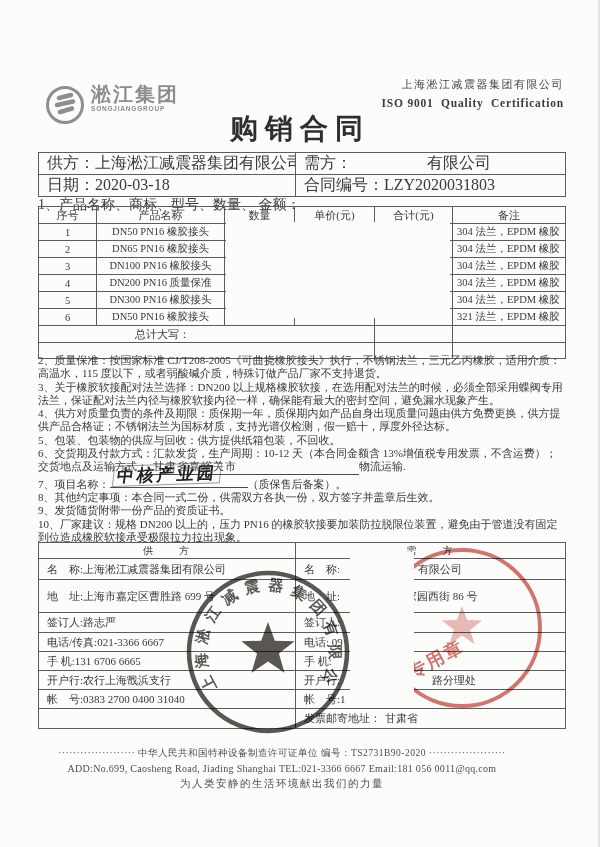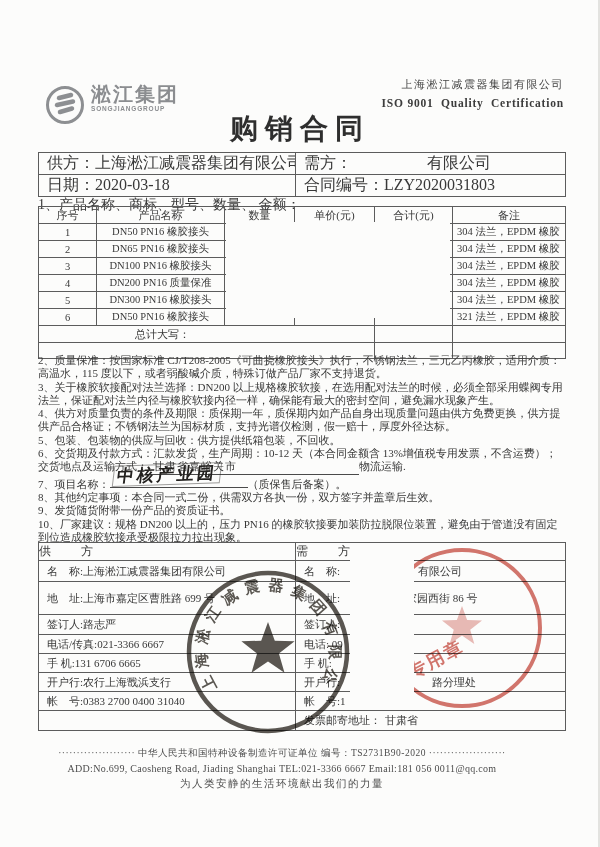--- a/index.html
+++ b/index.html
@@ -48,21 +48,21 @@
   .blank-underline{display:inline-block;border-bottom:1px solid #4a4a4a;width:206px;
                    padding-left:5px;letter-spacing:1px;}
   .hw-wrap{position:relative;display:inline-block;width:138px;border-bottom:1px solid #4a4a4a;height:12px;vertical-align:baseline;}
   .hw{position:absolute;left:3px;top:-11px;font-size:17px;font-weight:bold;color:#23211f;
       letter-spacing:3px;white-space:nowrap;transform:rotate(-2deg) skewX(-9deg);
       border:1px solid rgba(45,43,40,.45);padding:0 3px;line-height:19px;}
 
   
   .parties{position:absolute;left:38px;top:542px;width:527px;background:#fcfcfb;}
   .parties td{font-size:11px;padding-left:8px;vertical-align:middle;white-space:nowrap;}
-  .parties .hdr{text-align:left;letter-spacing:2px;padding-left:0;font-size:12px;}
+  .parties .hdr{text-align:center;letter-spacing:2px;padding-left:0;font-size:10px;}
   .parties tr:nth-child(1) td{height:15px;}
   .parties tr:nth-child(2) td{height:20px;}
   .parties tr:nth-child(3) td{height:32px;}
   .parties tr:nth-child(4) td{height:19px;margin-top:20px;}
   .parties tr:nth-child(5) td{height:18px;}
   .parties tr:nth-child(6) td{height:18px;}
   .parties tr:nth-child(7) td{height:18px;}
   .parties tr:nth-child(8) td{height:18px;}
   .parties tr:nth-child(9) td{height:19px;}
   .parties tr:nth-child(10) td{height:22px;}

